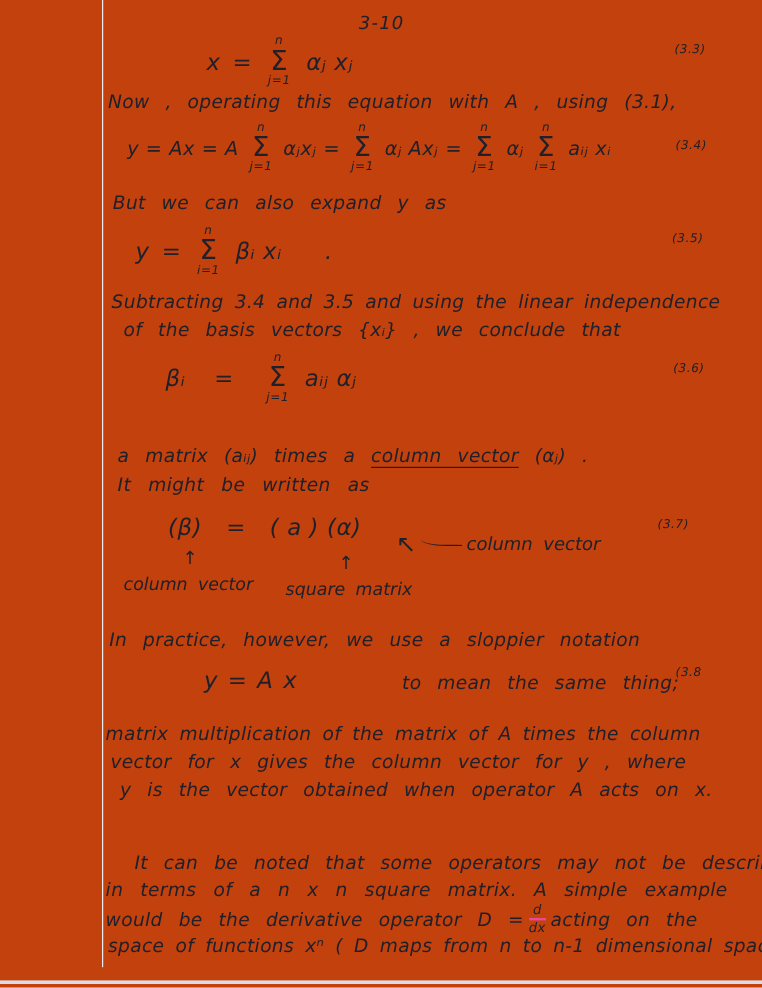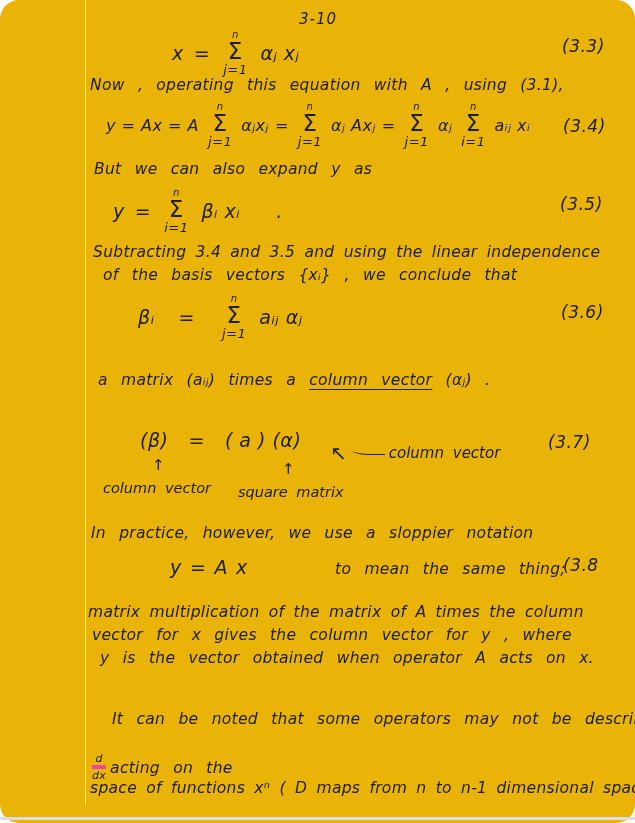--- a/index.html
+++ b/index.html
@@ -1,50 +1,50 @@
 <!DOCTYPE html>
 <html><head>
 <meta charset="utf-8">
 <style>
   html, body { margin:0; padding:0; }
   body {
     width:635px; height:823px; overflow:hidden;
     background:#ffffff; position:relative;
     font-family:"DejaVu Sans", sans-serif;
   }
-  .page { position:absolute; left:0; top:0; width:635px; height:823px; background:#eab308;border-radius:19px; }
+  .page { position:absolute; left:0; top:0; width:635px; height:823px; background:#c2410c; }
   .edge-line { position:absolute; left:85px; top:0; width:1px; height:806px; background:#ededf0; }
   .bottom-strip { position:absolute; left:0; top:817px; width:635px; height:3px; background:#d9dee4; }
 
   .hw { font-style:italic; color:#20202a; }
   .text-line {
     position:absolute; font-size:15.5px; white-space:nowrap;
     word-spacing:6px; letter-spacing:0.3px; line-height:1.25;
   }
   .eq-row {
     position:absolute; display:flex; align-items:center;
     font-size:17px; white-space:nowrap; letter-spacing:0.5px;
   }
   .eq-big { font-size:19px; }
   .gap6 { gap:6px; } .gap10 { gap:10px; }
-  .eq-num { position:absolute; font-size:17px; letter-spacing:0.5px; white-space:nowrap; }
+  .eq-num { position:absolute; font-size:10px; letter-spacing:0.5px; white-space:nowrap; }
   .sum { display:inline-flex; flex-direction:column; align-items:center; line-height:1; margin:0 3px; }
   .sum-top { font-size:10px; }
   .sum-sig { font-size:23px; font-style:normal; }
-  .sum-bot { font-size:13px; }
+  .sum-bot { font-size:10px; }
   .tail-dot { margin-left:26px; }
   .underline { text-decoration:underline; text-underline-offset:4px; }
   .up-arrow { position:absolute; font-size:15px; }
   .anno { position:absolute; font-size:14.5px; white-space:nowrap; word-spacing:4px; }
   .pointer-row { position:absolute; display:flex; align-items:center; gap:4px; }
   .pointer-glyph { font-size:20px; font-style:normal; line-height:1; }
   .pointer-line { width:34px; height:8px; border-bottom:1.5px solid #20202a; border-radius:0 0 0 60%; margin-top:-6px; }
   .frac { display:inline-flex; flex-direction:column; align-items:center; line-height:1.05;
           font-size:11px; vertical-align:middle; margin:0 4px; position:relative; top:-2px; }
-  .frac-bot { border-top:4px solid #ec4899; padding-top:1px;text-align:center; }
+  .frac-bot { border-top:2px solid #ec4899; padding-top:1px;text-align:center; }
   .ws4 { word-spacing:4px; } .ws8 { word-spacing:8px; } .ws9 { word-spacing:9px; }
 </style>
 </head>
 <body>
 
 <div class="page hw">
   <div class="edge-line"></div>
 
   <div class="text-line" style="left:299px; top:10px; font-size:15px; letter-spacing:1px;">3-10</div>
 
@@ -121,20 +121,21 @@
     </span>
     <span>aᵢⱼ αⱼ</span>
   </div>
   <div class="eq-num" style="left:561px; top:302px;">(3.6)</div>
 
   <div class="text-line ws8" style="left:98px; top:371px;">
     <span>a matrix (aᵢⱼ) times a</span>
     <span class="underline">column vector</span>
     <span>(αⱼ) .</span>
   </div>
+  <div class="text-line ws9" style="left:98px; top:395px;">It might be written as</div>
 
   <div class="eq-row eq-big gap10" style="left:140px; top:429px;">
     <span>(β)</span>
     <span style="margin:0 10px;">=</span>
     <span>( a ) (α)</span>
   </div>
   <div class="eq-num" style="left:548px; top:432px;">(3.7)</div>
   <div class="up-arrow" style="left:152px; top:456px;">↑</div>
   <div class="anno" style="left:103px; top:480px;">column vector</div>
   <div class="up-arrow" style="left:282px; top:460px;">↑</div>
@@ -149,21 +150,23 @@
 
   <div class="text-line eq-big" style="left:170px; top:556px; word-spacing:2px;font-style:italic;">y  =  A x</div>
   <div class="text-line ws8" style="left:335px; top:560px;">to mean  the same thing;</div>
   <div class="eq-num" style="left:563px; top:555px;">(3.8</div>
 
   <div class="text-line ws4" style="left:88px; top:603px;">matrix multiplication of the matrix of A times the column</div>
   <div class="text-line ws8" style="left:92px; top:626px;">vector for x gives the column vector for y , where</div>
   <div class="text-line ws8" style="left:100px; top:649px;">y is the vector obtained when operator A acts on x.</div>
 
   <div class="text-line ws8" style="left:112px; top:710px;">It can be noted that some operators may not be described</div>
+  <div class="text-line ws9" style="left:88px; top:733px;">in terms of a n x n square matrix. A simple example</div>
   <div class="text-line ws8" style="left:88px; top:755px; display:flex; align-items:center;">
+    <span>would be the derivative operator D =</span>
     <span class="frac">
       <span class="frac-top">d</span>
       <span class="frac-bot">dx</span>
     </span>
     <span>acting on the</span>
   </div>
   <div class="text-line ws4" style="left:90px; top:779px;">space of functions xⁿ ( D maps from n to n-1 dimensional space )</div>
 
   <div class="bottom-strip"></div>
 </div>

